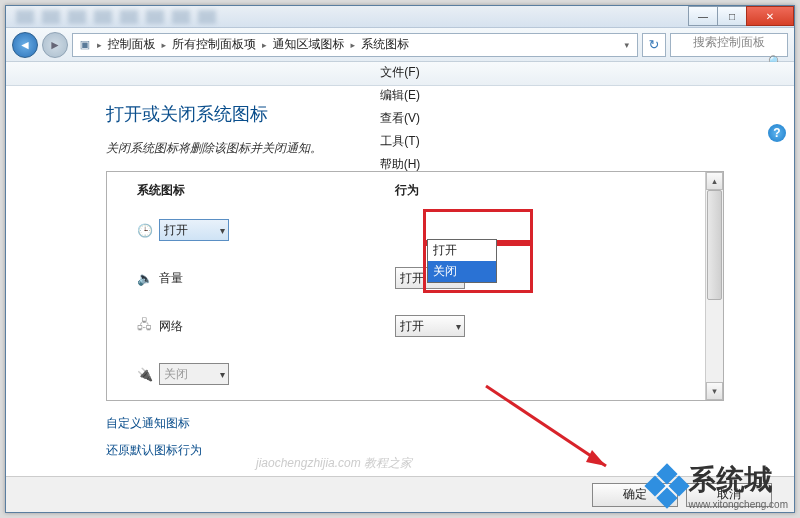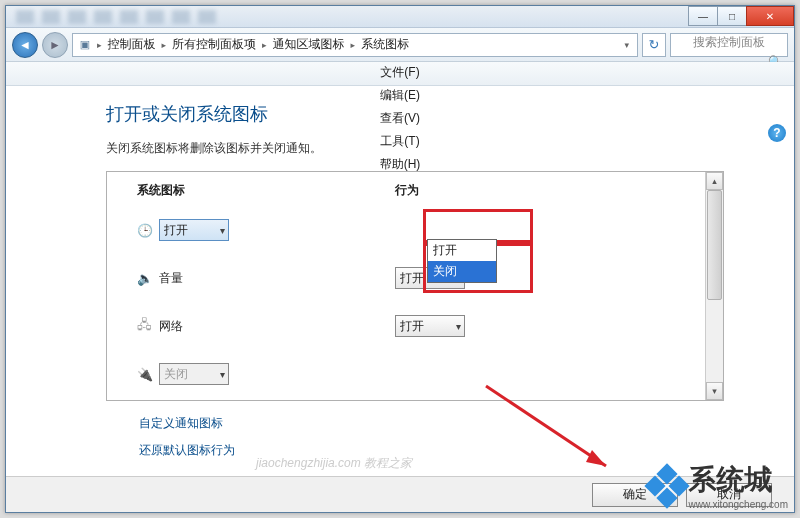--- a/index.html
+++ b/index.html
@@ -19,42 +19,42 @@
   .crumb { color: #222; padding: 0 2px; }
   .crumb-sep{color:#666;font-size:9px;padding:0 2px;}
   .ab-drop{margin-left:auto;color:#666;font-size:9px;padding:0 4px;}
   .refresh{width:24px;height:24px;border:1px solid #9fb2c4;background:#fff;display:flex;align-items:center;justify-content:center;color:#3a7ab8;font-size:13px;}
   .searchbox { width: 118px; height: 24px; background: #fff; border: 1px solid #9fb2c4; display: flex; align-items: center; padding: 0 4px; font-size: 12px; color: #888; gap:4px;flex-direction:column;}
   .menubar { height: 24px; background: linear-gradient(#f7fafc,#eaf0f5); border-bottom: 1px solid #d0dae3; display: flex; align-items: center; padding: 0 6px; font-size: 12px; gap:2px; position:relative;flex-direction:column;}
   .menuitem { padding: 2px 8px; color:#222;}
   .help-icon{position:absolute;right:8px;top:38px;width:18px;height:18px;border-radius:50%;background:radial-gradient(#5fb6f0,#1a7bc9);color:#fff;font-size:12px;display:flex;align-items:center;justify-content:center;font-weight:bold;}
   .content { position: absolute; left: 0; top: 80px; right: 0; bottom: 36px; padding: 16px 70px 0 100px; }
   .page-title { font-size: 18px; color: #0a4e8c; margin-bottom: 14px; }
-  .page-sub { font-size: 12px; color: #333; margin-bottom: 14px; }
+  .page-sub { font-size: 12px; color: #333; margin-bottom: 14px; font-style: italic; }
   .listbox { border: 1px solid #b0b0b0; height: 230px; position: relative; background:#fff;}
   .listinner{position:absolute;left:0;right:18px;top:0;bottom:0;padding:10px 0 0 30px;}
   .headers{display:flex;font-size:12px;font-weight:bold;color:#222;margin-bottom:16px;}
   .hcol1{width:258px;}
   .row{display:flex;align-items:center;height:30px;font-size:12px;color:#222;margin-bottom:18px;}
   .ricon{width:22px;color:#999;font-size:13px;}
   .rlabel{width:236px;}
   .combo{width:70px;height:22px;border:1px solid #888;background:linear-gradient(#fdfdfd,#e7e7e7);font-size:12px;display:flex;align-items:center;padding:0 4px;position:relative;color:#222;}
   .combo::after{content:"▾";position:absolute;right:3px;color:#444;font-size:10px;}
   .combo.disabled{color:#999;background:#f0f0f0;}
   .combo.open{background:linear-gradient(#e8f1fa,#cfe3f5);border-color:#5a8fc4;}
   .highlight-box{position:absolute;border:3px solid #d8232a;pointer-events:none;}
   .hl1{left:316px;top:37px;width:110px;height:34px;}
   .hl2{left:316px;top:71px;width:110px;height:50px;}
   .dropdown{position:absolute;left:320px;top:67px;width:70px;border:1px solid #666;background:#fff;font-size:12px;z-index:5;}
   .dd-item{padding:2px 5px;color:#222;}
   .dd-item.sel{background:#2a72d4;color:#fff;}
   .scrollbar{position:absolute;right:0;top:0;bottom:0;width:18px;background:#f0f0f0;border-left:1px solid #ccc;}
   .sb-btn{height:18px;background:linear-gradient(#fafafa,#e2e2e2);border:1px solid #bbb;display:flex;align-items:center;justify-content:center;font-size:9px;color:#555;}
   .sb-thumb{position:absolute;top:18px;left:1px;right:1px;height:110px;background:linear-gradient(90deg,#e8e8e8,#cfcfcf);border:1px solid #b0b0b0;border-radius:2px;}
-  .links{margin-top:14px;font-size:12px;margin-left:33px;}
+  .links{margin-top:14px;font-size:12px;}
   .link{color:#0a4e8c;display:block;margin-bottom:10px;}
   .footer{position:absolute;left:0;right:0;bottom:0;height:36px;background:#f0f0f0;border-top:1px solid #ccc;display:flex;align-items:center;justify-content:flex-end;padding-right:22px;gap:8px;}
   .btn{width:86px;height:24px;border:1px solid #888;background:linear-gradient(#fdfdfd,#e5e5e5);font-size:12px;display:flex;align-items:center;justify-content:center;color:#222;}
   .arrow{position:absolute;pointer-events:none;}
   .watermark{position:absolute;right:12px;bottom:8px;display:flex;align-items:center;gap:6px;color:#333;}
   .wm-logo{width:32px;height:32px;transform:rotate(45deg);display:grid;grid-template:1fr 1fr/1fr 1fr;gap:2px;}
   .wm-logo span{background:#2f8fe0;}
   .wm-txt{font-size:28px;font-weight:bold;}
   .wm-sub{font-size:10px;color:#666;}
   .faint-wm{position:absolute;left:250px;bottom:40px;font-size:12px;color:#ccc;font-style:italic;}

